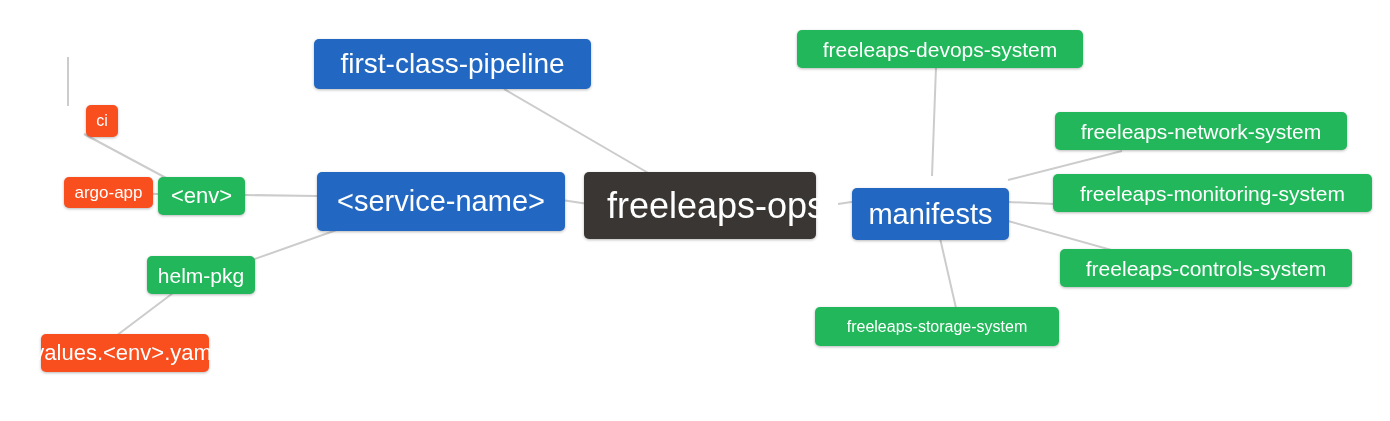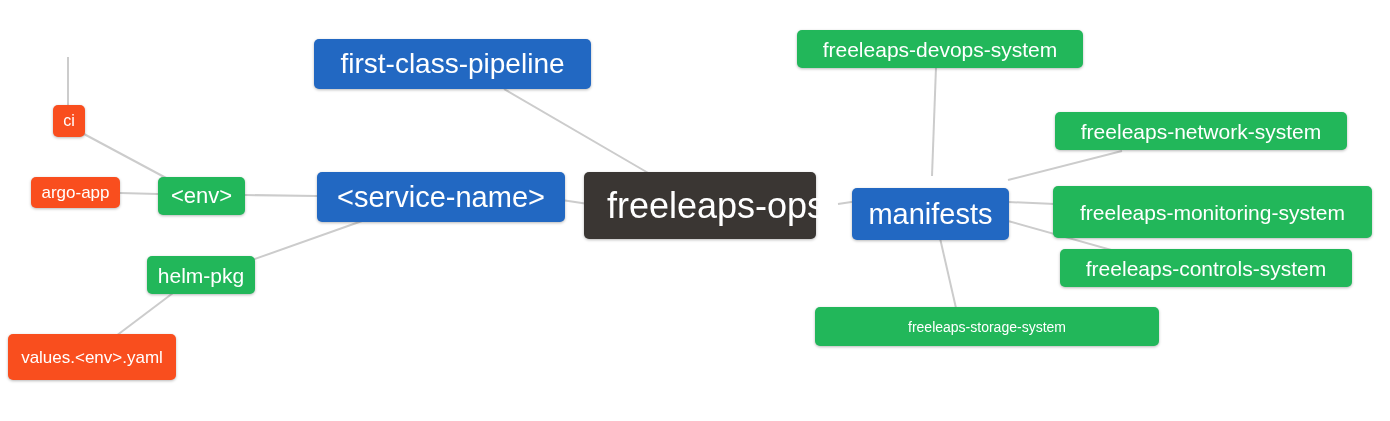--- a/index.html
+++ b/index.html
@@ -19,38 +19,38 @@
     border-radius:5px;
     box-shadow:0 1px 3px rgba(0,0,0,.28);
     white-space:nowrap;
     line-height:1;
     cursor:default;
     user-select:none;
   }
   .n-root   { background:var(--c-root); }
   .n-branch { background:var(--c-branch); }
   .n-green  { background:var(--c-green); }
-  .n-red    { background:var(--c-red); }
+  .n-red    { background:var(--c-red);margin-left:33px; }
   .n-amber  { background:var(--c-amber); }
 
   #n-jenkinsfile { left:20px;   top:27px;  width:96px;  height:30px; font-size:14px; }
   #n-ci          { left:53px;   top:105px; width:32px;  height:32px; font-size:16px; }
   #n-argo        { left:31px;   top:177px; width:89px;  height:31px; font-size:17px; }
   #n-env         { left:158px;  top:177px; width:87px;  height:38px; font-size:22px; }
-  #n-values      { left:8px;    top:334px; width:168px; height:46px; font-size:17px; }
+  #n-values      { left:8px;    top:334px; width:168px; height:38px; font-size:22px; }
   #n-helm        { left:147px;  top:256px; width:108px; height:38px; font-size:21px; }
-  #n-service     { left:317px;  top:172px; width:248px; height:50px; font-size:29px; }
+  #n-service     { left:317px;  top:172px; width:248px; height:59px; font-size:29px; }
   #n-fcp         { left:314px;  top:39px;  width:277px; height:50px; font-size:28px; }
   #n-ops         { left:584px;  top:172px; width:232px; height:67px; font-size:36px;padding-left:32px; }
   #n-manifests   { left:852px;  top:188px; width:157px; height:52px; font-size:29px; }
   #n-devops      { left:797px;  top:30px;  width:286px; height:38px; font-size:21px; }
   #n-network     { left:1055px; top:112px; width:292px; height:38px; font-size:21px; }
-  #n-monitoring  { left:1053px; top:186px; width:319px; height:52px; font-size:21px; }
+  #n-monitoring  { left:1053px; top:174px; width:319px; height:38px; font-size:21px; }
   #n-controls    { left:1060px; top:249px; width:292px; height:38px; font-size:21px; }
-  #n-storage     { left:815px;  top:307px; width:344px; height:39px; font-size:14px; }
+  #n-storage     { left:815px;  top:307px; width:244px; height:39px; font-size:16px; }
 </style>
 </head>
 <body>
 
 <div class="canvas">
 
   <svg class="edges" viewBox="0 0 1390 421" xmlns="http://www.w3.org/2000/svg">
     <g stroke="var(--c-line)" stroke-width="2" fill="none">
       <line x1="68" y1="57" x2="68" y2="106"></line>
       <line x1="84" y1="134" x2="168" y2="179"></line>

